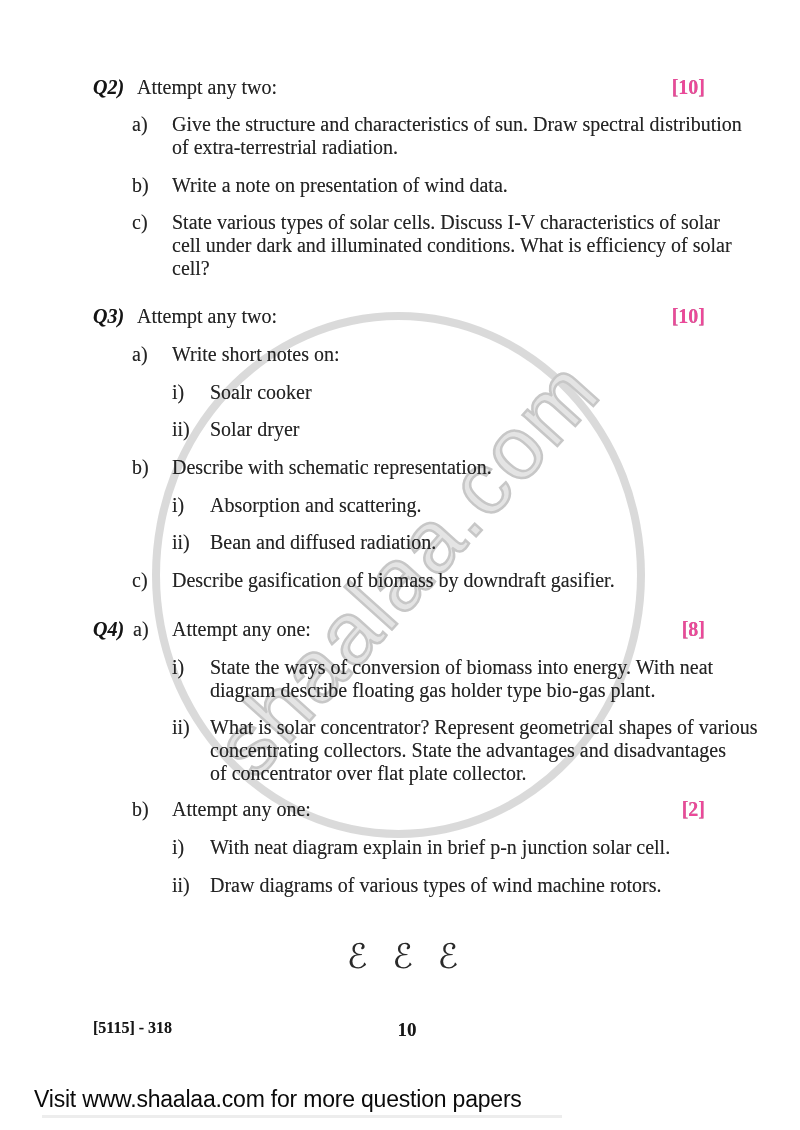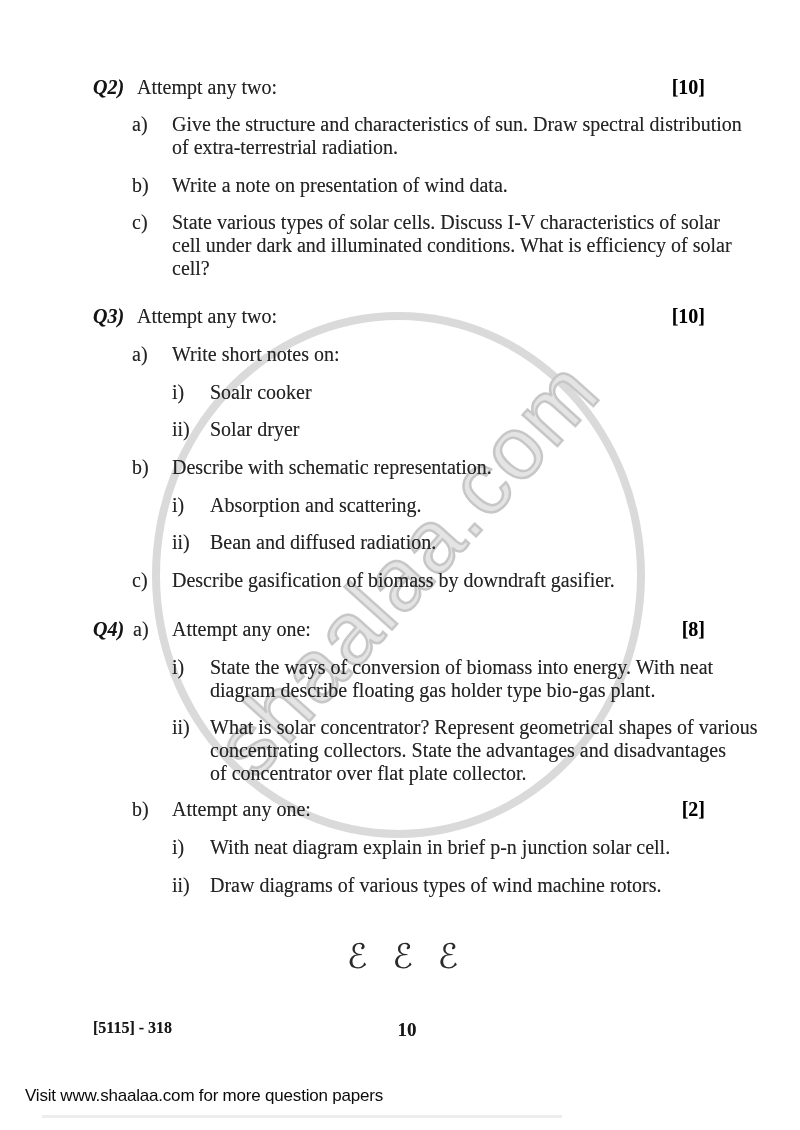--- a/index.html
+++ b/index.html
@@ -19,38 +19,38 @@
     font-size:88px;letter-spacing:2px;white-space:nowrap;
     color:#e4e4e4;-webkit-text-stroke:2.5px #c7c7c7;
   }
   
   .row{position:absolute;left:0;top:0;width:800px;height:23px;z-index:2;}
   .t{
     position:absolute;height:23px;line-height:23px;font-size:20px;
     white-space:nowrap;text-shadow:0 0 0.6px rgba(60,60,60,0.5);
   }
   .qlabel{left:93px;font-weight:bold;font-style:italic;color:#141414;}
-  .marks{right:95px;font-weight:bold;color:#000000;}
+  .marks{right:95px;font-weight:bold;color:#ec4899;}
   .jline{text-align:justify;text-align-last:justify;font-family:Liberation Serif, serif;}
   .l-letter{left:132px;}
   .l-lettertext{left:172px;width:533px;}
   .l-roman{left:172px;}
   .l-romantext{left:210px;width:495px;}
   .ornament{
     position:absolute;left:0;top:936px;width:812px;text-align:center;z-index:2;
     font-family:"DejaVu Sans",sans-serif;font-size:34px;letter-spacing:7px;color:#2a2a2a;
   }
   .footer-code{position:absolute;left:93px;top:1019px;font-size:16px;font-weight:bold;color:#161616;z-index:2;
     text-shadow:0 0 0.6px rgba(60,60,60,0.5);}
   .footer-page{position:absolute;left:0;top:1019px;width:814px;text-align:center;font-size:19px;font-weight:bold;color:#161616;z-index:2;
     text-shadow:0 0 0.6px rgba(60,60,60,0.5);}
   .visit{
-    position:absolute;left:25px;top:1086px;z-index:2;
+    position:absolute;left:34px;top:1086px;z-index:2;
     font-family:"Liberation Sans","DejaVu Sans",sans-serif;
-    font-size:17px;letter-spacing:-0.2px;color:#0a0a0a;
+    font-size:23px;letter-spacing:-0.2px;color:#0a0a0a;
   }
   .smudge{position:absolute;left:42px;top:1115px;width:520px;height:3px;background:#ededed;z-index:1;}
 </style>
 </head>
 <body>
 
 <div class="page">
 
   <div class="wm-circle"></div>
   <div class="wm-text">shaalaa.com</div>

